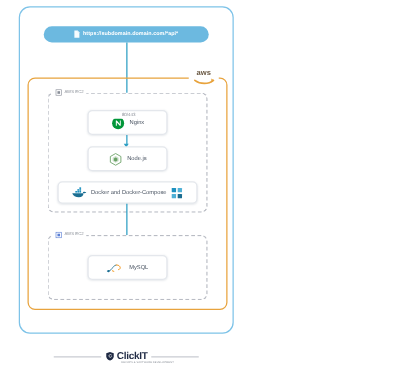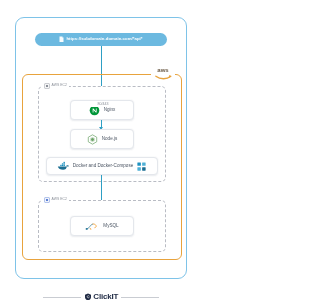--- a/index.html
+++ b/index.html
@@ -10,21 +10,21 @@
   body {
     width: 202px;
     height: 300px;
     font-family: "Liberation Sans", sans-serif;
     overflow: hidden;
     position: relative;
   }
 
   #canvas {
     position: absolute;
-    left: 0; top: 12px;
+    left: 0; top: 0;
     width: 202px;
     height: 252px;
   }
 
   
   .outer-frame {
     position: absolute;
     left: 15px;
     top: 5px;
     width: 172px;

